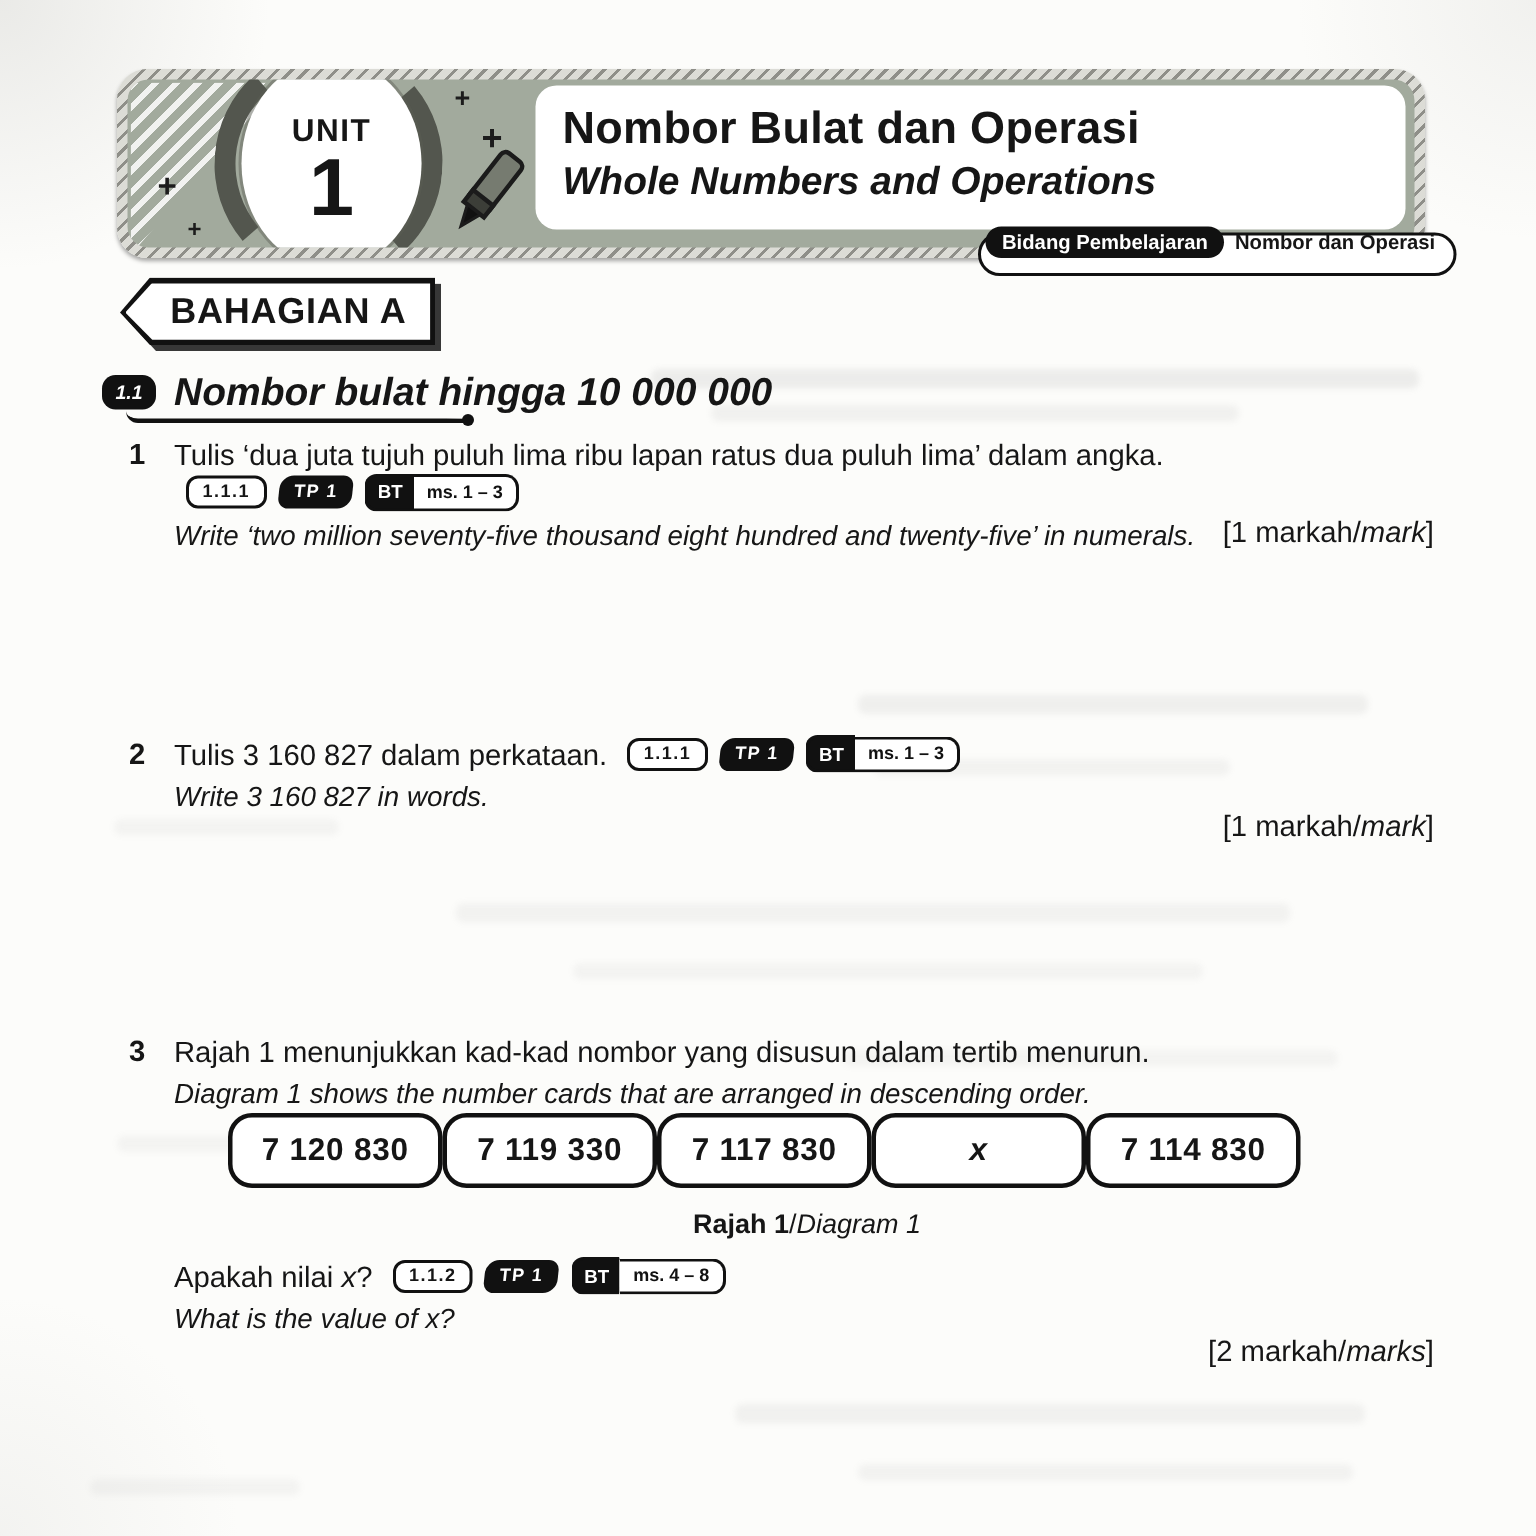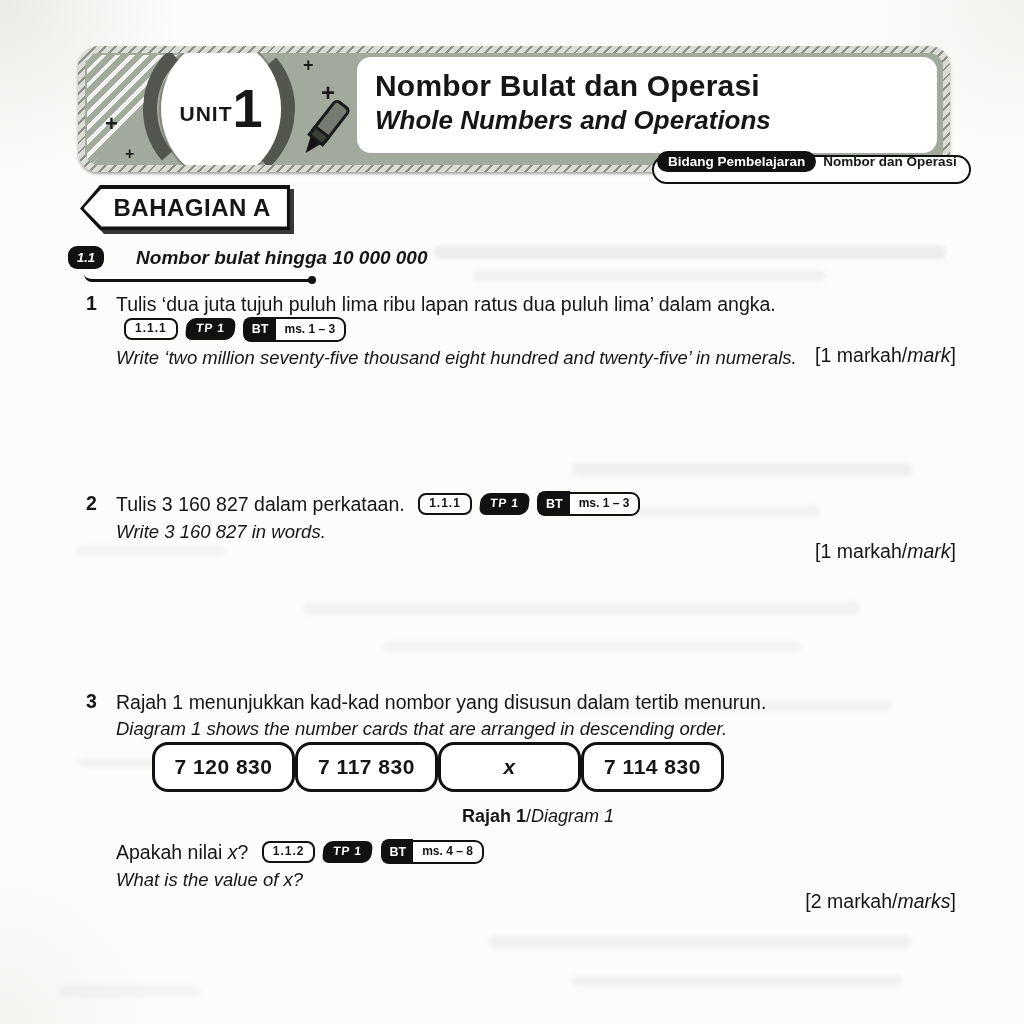--- a/index.html
+++ b/index.html
@@ -63,21 +63,21 @@
     border: 14px solid #53564e;
     border-top-color: transparent;
     border-bottom-color: transparent;
     transform: rotate(4deg);
   }
   .unit-circle {
     position: absolute; left: 76px; top: -14px;
     width: 120px; height: 140px;
     background: #fff;
     border-radius: 50%;
-    display: flex; flex-direction: row;
+    display: flex; flex-direction: column;
     align-items: center; justify-content: center;
     box-shadow: 0 0 0 2px rgba(90,93,85,0.45);
   }
   .unit-label { font-size: 21px; font-weight: bold; letter-spacing: 1px; margin-top: 10px; }
   .unit-number { font-size: 54px; font-weight: bold; line-height: 0.95; }
   .sparkle { position: absolute; font-weight: bold; color: #1c1c1c; }
   .marker-pen { position: absolute; left: 206px; top: 28px; }
 
   .unit-title-box {
     position: relative;
@@ -131,21 +131,21 @@
   .topic-row {
     position: absolute; left: 68px; top: 246px;
     display: flex; align-items: center; gap: 12px;
   }
   .topic-badge {
     background: #111; color: #fff;
     font-size: 13px; font-weight: bold; font-style: italic;
     border-radius: 9px;
     padding: 4px 9px;
   }
-  .topic-title { font-size: 19px; font-weight: bold; font-style: italic; margin-left: 20px; }
+  .topic-title { font-size: 26px; font-weight: bold; font-style: italic; }
   .topic-underline {
     position: absolute; left: 84px; top: 274px;
     width: 228px; height: 8px;
     border-bottom: 3px solid #111;
     border-bottom-left-radius: 18px;
   }
   .topic-underline::after {
     content: "";
     position: absolute; right: -4px; bottom: -5px;
     width: 8px; height: 8px;
@@ -352,20 +352,21 @@
       <div class="q-num">3</div>
       <div class="q-body">
         <div class="q-malay">Rajah 1 menunjukkan kad-kad nombor yang disusun dalam tertib menurun.</div>
         <div class="q-english">Diagram 1 shows the number cards that are arranged in descending order.</div>
       </div>
     </div>
   </div>
 
   <div class="cards-row">
     <div class="number-card">7 120 830</div>
+    <div class="number-card">7 119 330</div>
     <div class="number-card">7 117 830</div>
     <div class="number-card variable">x</div>
     <div class="number-card">7 114 830</div>
   </div>
 
   <div class="diagram-caption">
     <span class="bold">Rajah 1</span><span>/</span><span class="it">Diagram 1</span>
   </div>
 
   <div class="question" style="top:840px; left:116px;">

